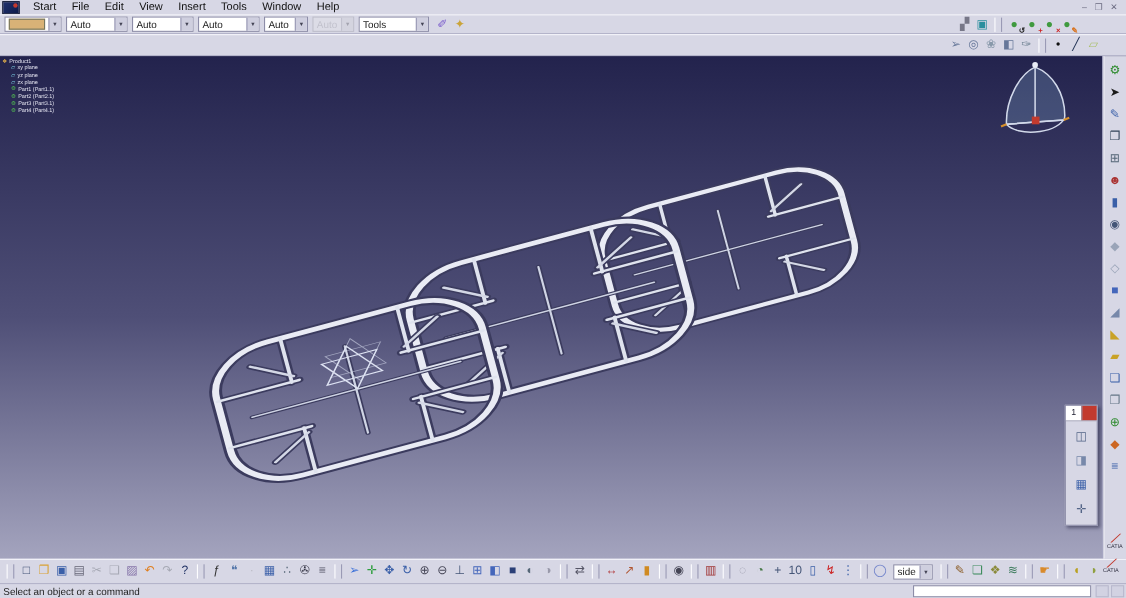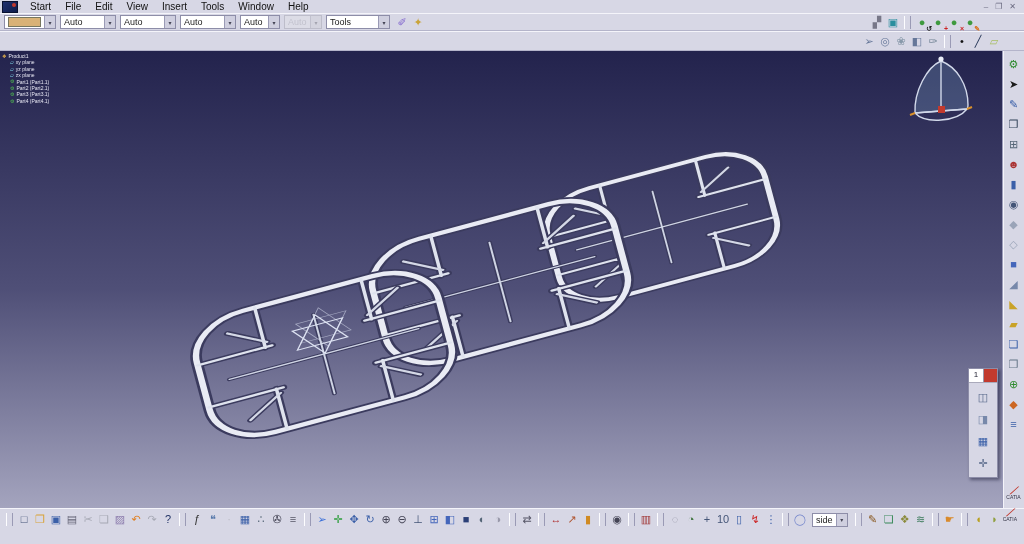--- a/index.html
+++ b/index.html
@@ -590,14 +590,20 @@
           <span class="badge"></span>
         </span>
         <span class="tbi">
           <span style="color: rgb(144, 160, 64);">◗</span>
           <span class="badge"></span>
         </span>
       </span>
     <span class="catia-logo logo-end"><span class="swoosh">⟋</span><span>CATIA</span></span>
   </div>
 
+  <div id="status-bar">
+    <span class="status-msg">Select an object or a command</span>
+    <input class="power-input" type="text" value="" style="">
+    <span class="status-btn" id="status-btn-1"></span>
+    <span class="status-btn" id="status-btn-2"></span>
+  </div>
 
 </div>
 
 </body></html>

